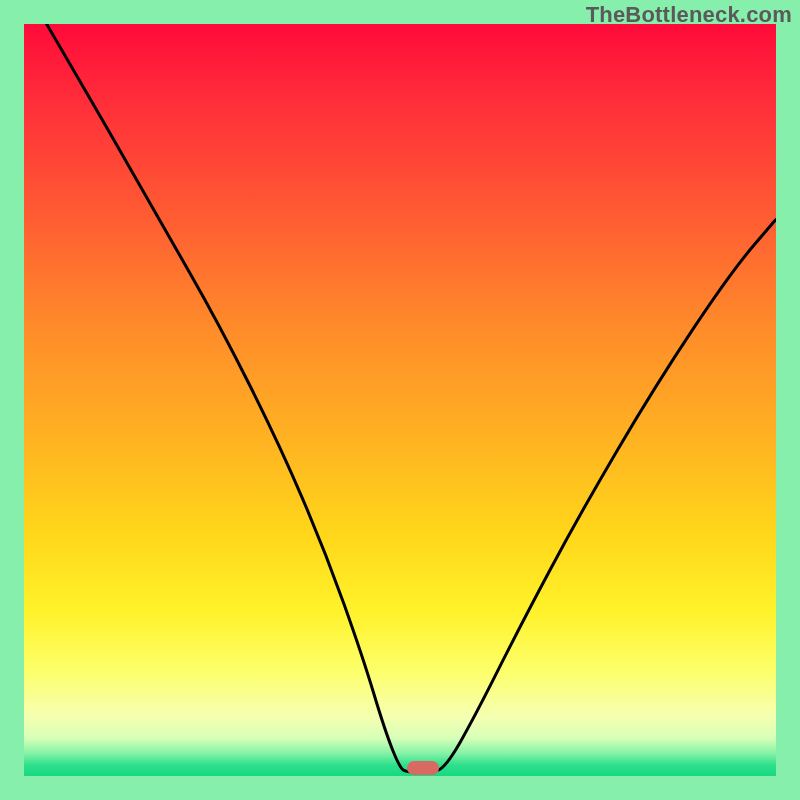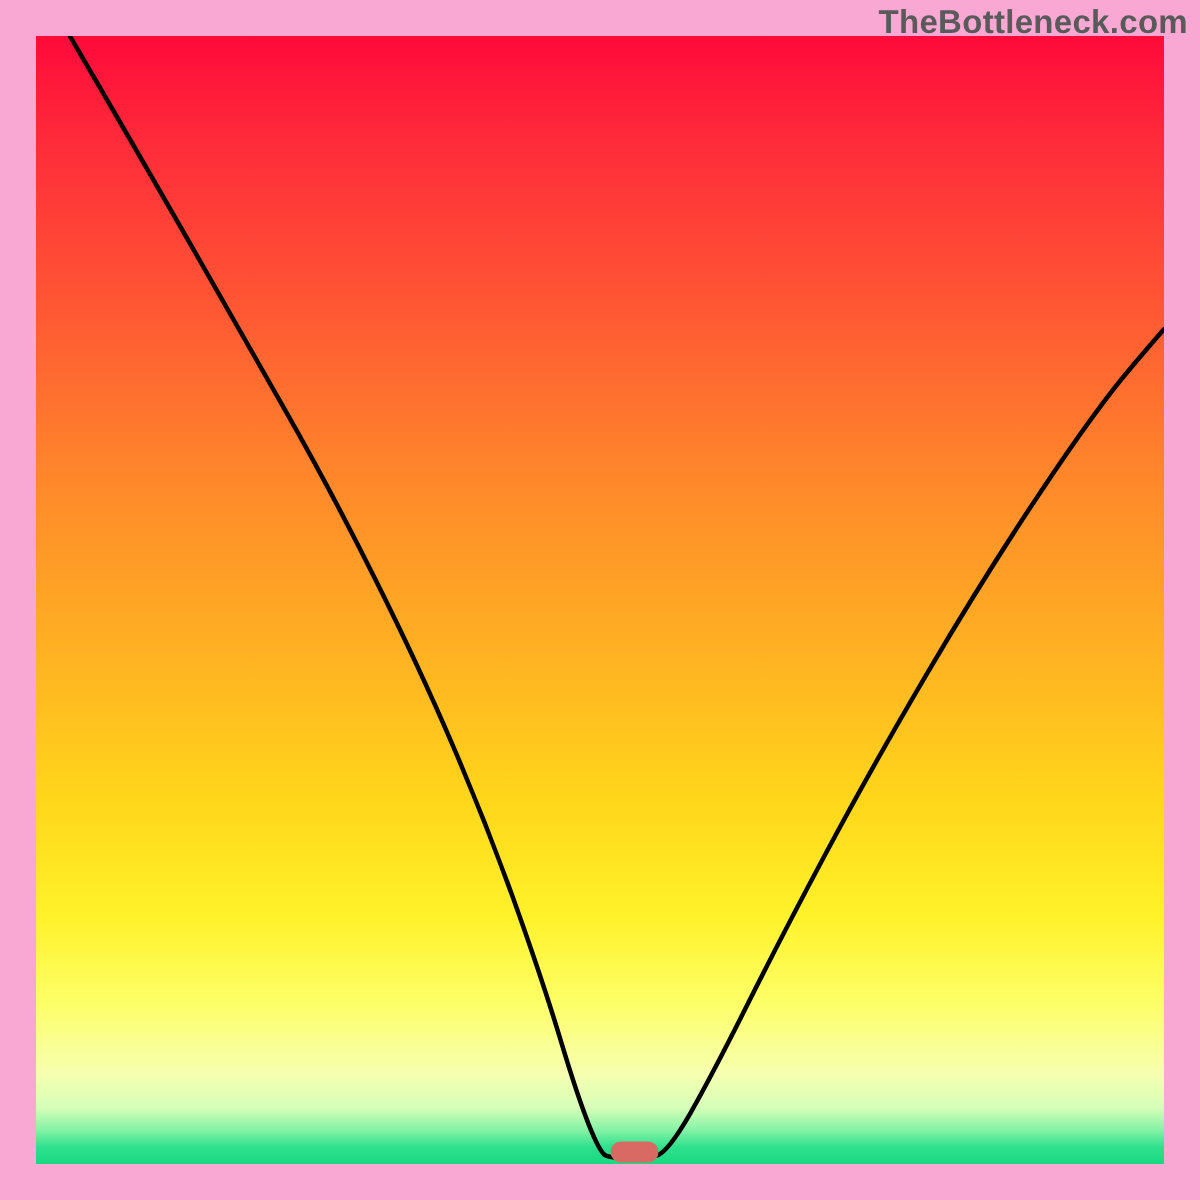--- a/index.html
+++ b/index.html
@@ -8,21 +8,21 @@
     width: 800px;
     height: 800px;
     background: #000;
     font-family: Arial, Helvetica, sans-serif;
     overflow: hidden;
   }
   .frame {
     position: relative;
     width: 800px;
     height: 800px;
-    background: #f9a8d4;
+    background: #86efac;
   }
   .watermark {
     position: absolute;
     top: 2px;
     right: 8px;
     color: #5a5a5a;
     font-size: 22px;
     font-weight: 600;
     letter-spacing: 0.2px;
     z-index: 5;

